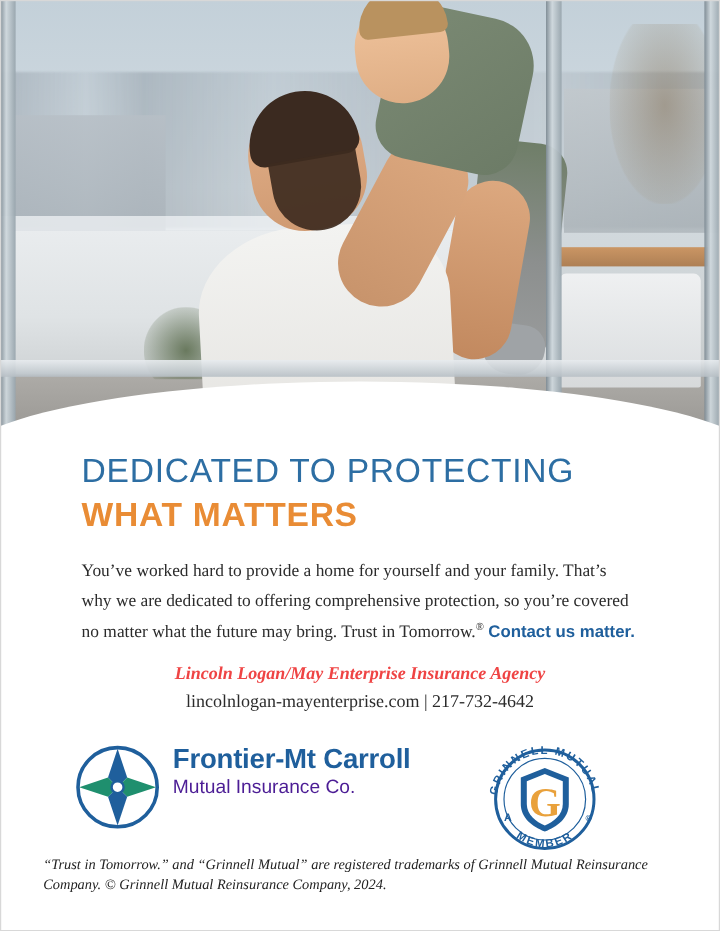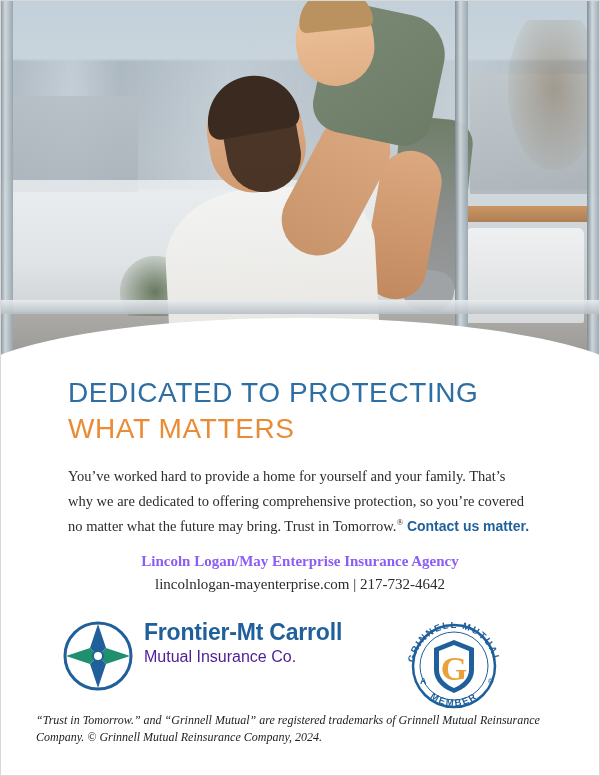--- a/index.html
+++ b/index.html
@@ -221,21 +221,21 @@
     font-size: 28px;
     letter-spacing: .6px;
     font-weight: 400;
     line-height: 1.22;
   }
   .headline2 {
     margin: 2px 0 0 68px;
     color: #e98c35;
     font-size: 28px;
     letter-spacing: .6px;
-    font-weight: 400;
+    font-weight: 700;
     line-height: 1.22;
   }
   .body-copy {
     margin: 18px 68px 0 68px;
     color: #2b2b2b;
     font-size: 14.5px;
     line-height: 1.72;
     font-family: "Liberation Serif", serif;
   }
   .body-copy .sup {
@@ -245,24 +245,25 @@
   .cta {
     color: #1f5f9c;
     font-weight: bold;
     font-family: "Liberation Sans", sans-serif;
     font-size: 14px;
     text-decoration: none;
   }
   .agency {
     margin: 14px 0 0 0;
     text-align: center;
-    color: #8b5cf6;
+    color: #ef4444;
     font-size: 15px;
     font-weight: bold;
     font-family: "Liberation Serif", serif;
+    font-style: italic;
   }
   .contact-line {
     margin: 6px 0 0 0;
     text-align: center;
     color: #2b2b2b;
     font-size: 15px;
     font-family: "Liberation Serif", serif;
   }
 
   

